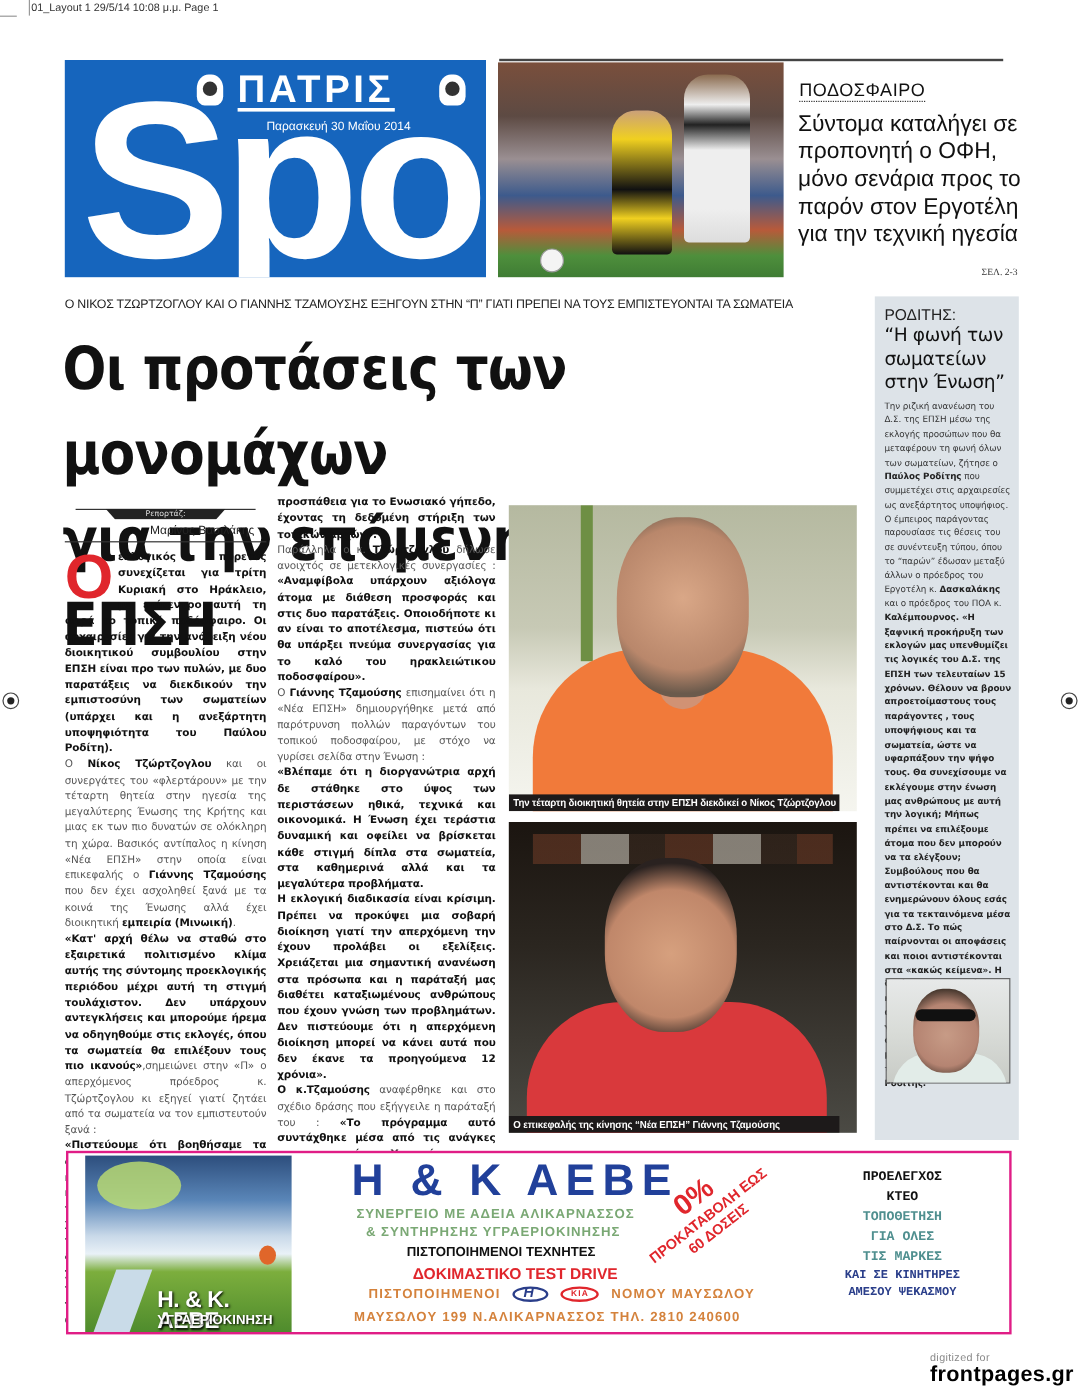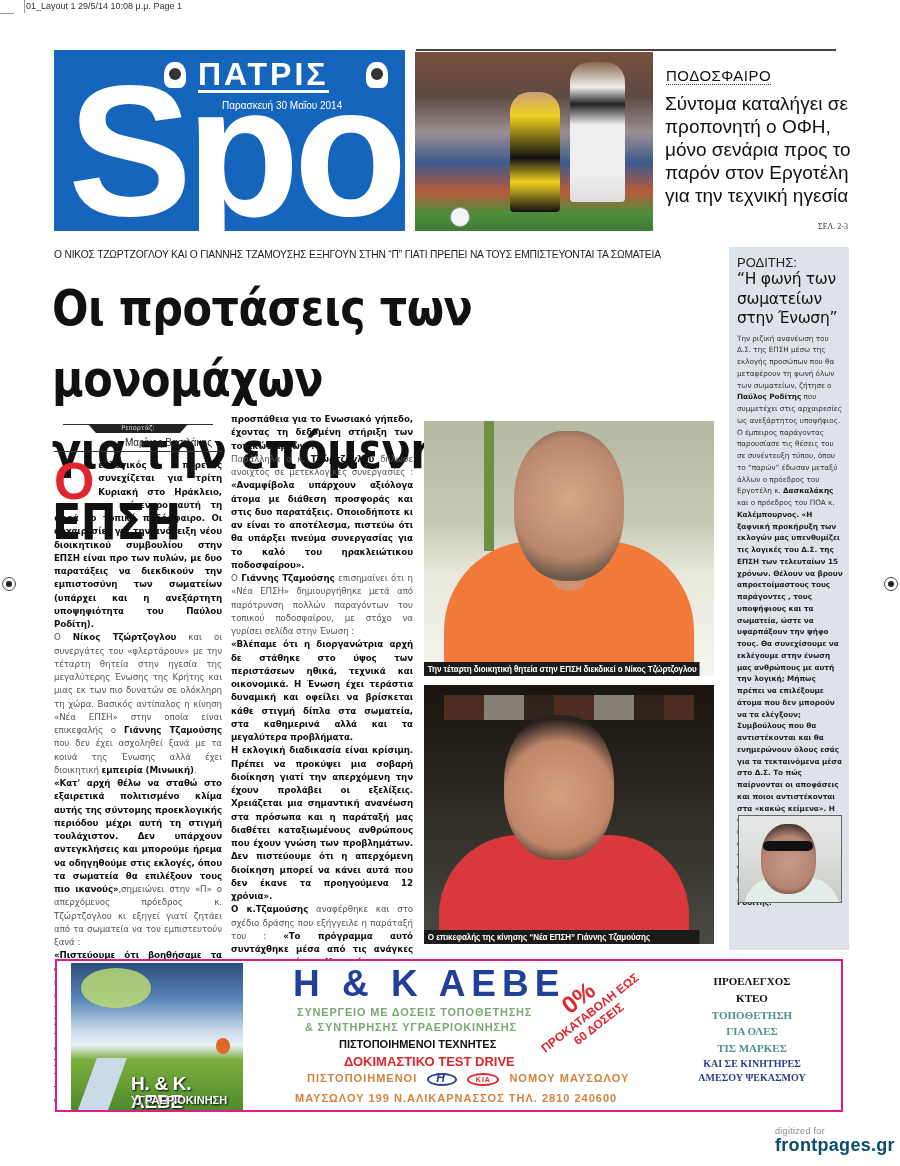--- a/index.html
+++ b/index.html
@@ -83,28 +83,28 @@
   .ad-l3 { left: 282px; top: 77px; color: #111; font-size: 11px; }
   .ad-l4 { left: 287px; top: 93px; color: #e0262c; font-size: 13px; }
   .ad-l5 { left: 250px; top: 111px; color: #d4823c; font-size: 11px; letter-spacing: 1px; }
   .ad-l6 { left: 238px; top: 131px; color: #d4823c; font-size: 11px; letter-spacing: 1px; }
   .hyundai { display: inline-block; width: 30px; height: 13px; border: 2px solid #2a3e8a; border-radius: 50%; vertical-align: middle; margin: 0 6px; position: relative; }
   .hyundai::after { content: "H"; position: absolute; left: 7px; top: -4px; font-style: italic; color: #2a3e8a; font-size: 12px; }
   .kia { display: inline-block; width: 32px; height: 13px; border: 2px solid #e0262c; border-radius: 50%; vertical-align: middle; font-size: 7px; color: #e0262c; text-align: center; line-height: 10px; margin-right: 6px; }
   .ad-promo { position: absolute; left: 460px; top: 22px; width: 140px; text-align: center; color: #e0262c; font-family: "Liberation Sans", sans-serif; font-weight: bold; transform: rotate(-38deg); transform-origin: center; }
   .ad-promo .pct { font-size: 24px; display: block; line-height: 24px; }
   .ad-promo .t { font-size: 12px; display: block; line-height: 14px; }
-  .ad-right { position: absolute; left: 620px; top: 12px; width: 150px; text-align: center; font-family: Liberation Serif, serif; font-weight: bold; font-size: 11px; line-height: 16.8px; }
+  .ad-right { position: absolute; left: 620px; top: 12px; width: 150px; text-align: center; font-family: Liberation Mono, monospace; font-weight: bold; font-size: 11px; line-height: 16.8px; }
   .ad-right .k { color: #111; }
   .ad-right .g { color: #4f8f8f; }
   .ad-right .b { color: #2a3e8a; font-size: 10px; line-height: 14px; }
 
   .credit { position: absolute; left: 775px; top: 1126px; font-family: "Liberation Sans", sans-serif; color: #8a8a8a; text-align: left; }
   .credit .s { font-size: 9px; display: block; line-height: 10px; letter-spacing: 0.3px; }
-  .credit .l { font-size: 18px; font-weight: bold; display: block; line-height: 19px; letter-spacing: 0.3px; color: #0c4a6e; }
+  .credit .l { font-size: 18px; font-weight: bold; display: block; line-height: 19px; letter-spacing: 0.3px; color: #000000; }
 </style>
 </head>
 <body>
 
 <div class="slug-line"></div>
 <div class="crop-mark" style="left:0;top:13px;width:14px;"></div>
 <div class="slug">01_Layout 1  29/5/14  10:08 μ.μ.  Page 1</div>
 <div class="reg" style="left:2px;top:577px;"></div>
 <div class="reg" style="left:884px;top:577px;"></div>
 
@@ -177,21 +177,21 @@
 
 <div class="ad">
   <div class="ad-img">
     <div class="planet"></div>
     <div class="river"></div>
     <div class="tree"></div>
     <div class="ad-img-name">Η. &amp; Κ. ΑΕΒΕ</div>
     <div class="ad-img-sub">ΥΓΡΑΕΡΙΟΚΙΝΗΣΗ</div>
   </div>
   <div class="ad-title">Η &amp; Κ ΑΕΒΕ</div>
-  <div class="ad-line ad-l1">ΣΥΝΕΡΓΕΙΟ ΜΕ ΔΟΣΕΙΣ ΤΟΠΟΘΕΤΗΣΗΣ</div>
+  <div class="ad-line ad-l1">ΣΥΝΕΡΓΕΙΟ ΜΕ ΑΔΕΙΑ ΑΛΙΚΑΡΝΑΣΣΟΣ</div>
   <div class="ad-line ad-l2">&amp; ΣΥΝΤΗΡΗΣΗΣ ΥΓΡΑΕΡΙΟΚΙΝΗΣΗΣ</div>
   <div class="ad-line ad-l3">ΠΙΣΤΟΠΟΙΗΜΕΝΟΙ ΤΕΧΝΗΤΕΣ</div>
   <div class="ad-line ad-l4">ΔΟΚΙΜΑΣΤΙΚΟ TEST DRIVE</div>
   <div class="ad-line ad-l5">
     <span>ΠΙΣΤΟΠΟΙΗΜΕΝΟΙ</span>
     <span class="hyundai"></span>
     <span class="kia">KIA</span>
     <span>ΝΟΜΟΥ ΜΑΥΣΩΛΟΥ</span>
   </div>
   <div class="ad-line ad-l6">ΜΑΥΣΩΛΟΥ 199 Ν.ΑΛΙΚΑΡΝΑΣΣΟΣ ΤΗΛ. 2810 240600</div>

